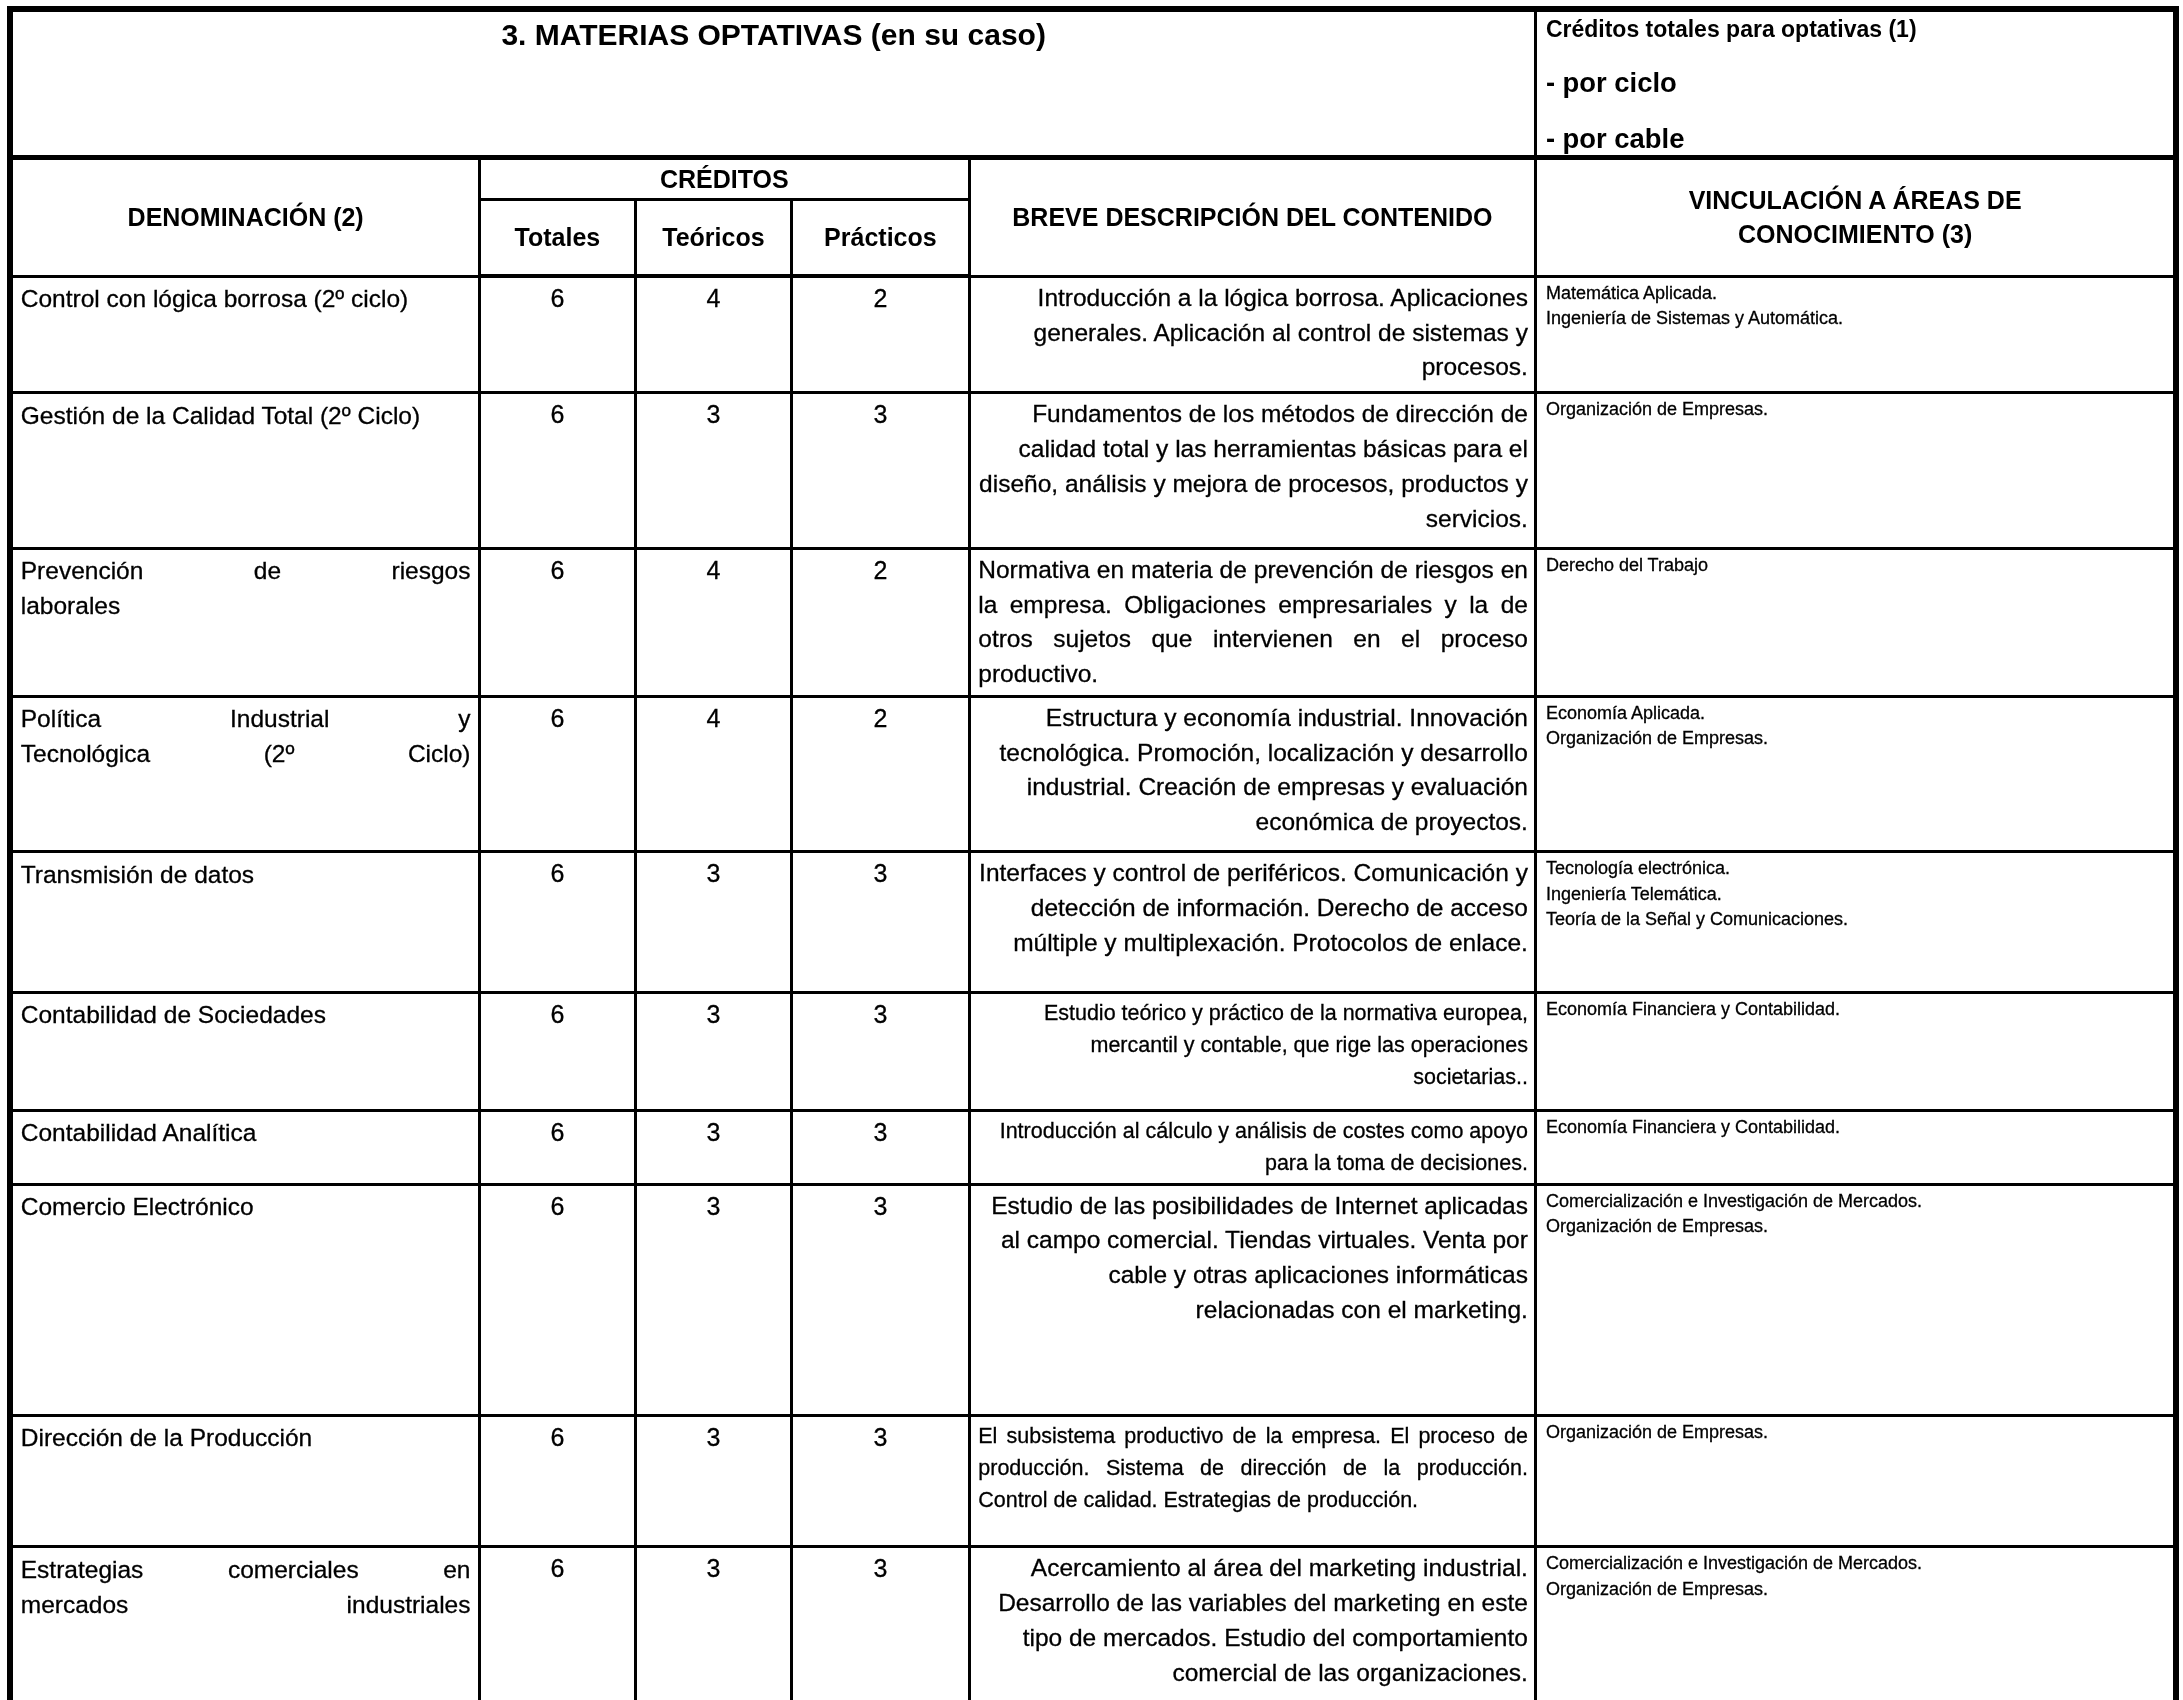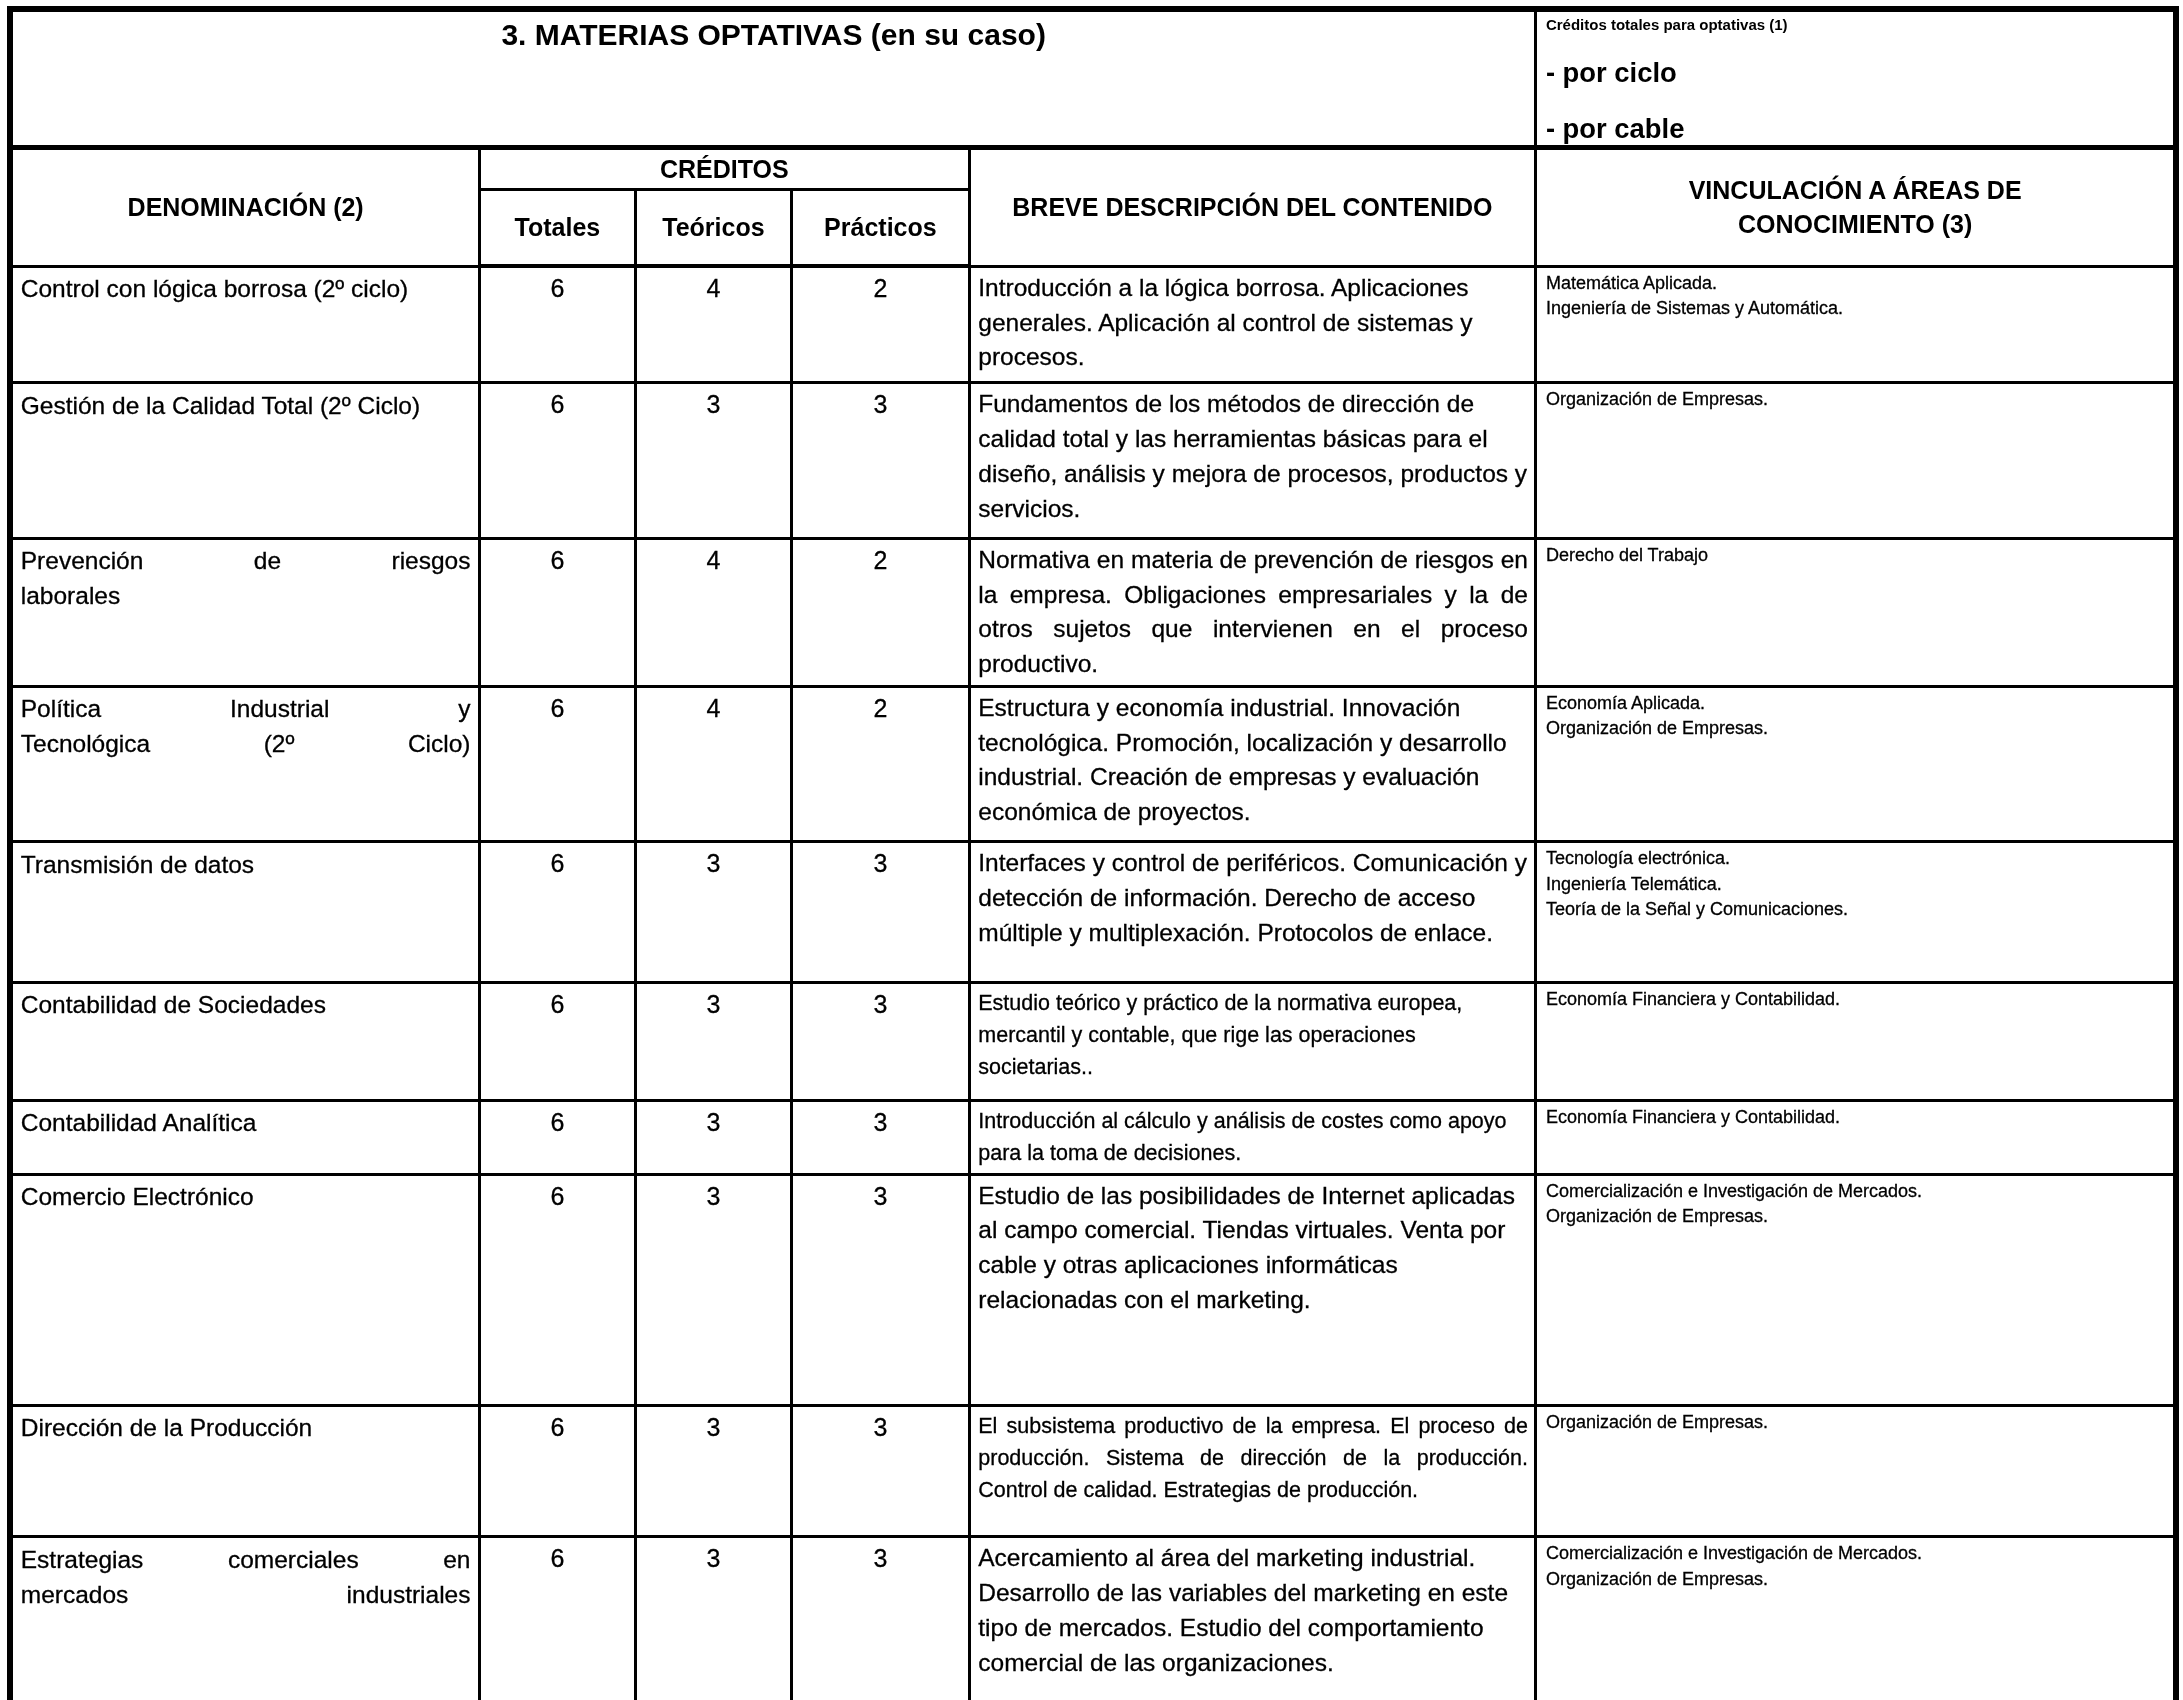--- a/index.html
+++ b/index.html
@@ -41,37 +41,37 @@
   tr.r10 td { height: 182px; }
 
   .title-cell {
     text-align: center;
     font-weight: 700;
     font-size: 30px;
     padding-top: 6px;
     border-bottom-width: 5.2px;
   }
   .credits-box { padding: 4.4px 4.4px 0 9px; border-bottom-width: 5.2px; }
-  .cb-head { font-weight: 700; font-size: 15px; }
+  .cb-head { font-weight: 700; font-size: 23px; }
   .cb-item { font-weight: 700; font-size: 27.4px; margin-top: 24px; }
 
   .h {
     font-weight: 700;
     font-size: 25px;
     text-align: center;
     vertical-align: middle;
     line-height: 1.35;
   }
   .vinc-h { white-space: pre-line; }
   .row-h2 .h { border-bottom-width: 4.4px; }
   .creditos-h { border-bottom-width: 3px; }
 
   .den  { font-size: 24.5px; line-height: 1.42; padding: 4.4px 7.4px 3px 7.4px; -webkit-text-stroke: 0.3px #000; }
   .num  { font-size: 25px; text-align: center; padding-top: 6px; -webkit-text-stroke: 0.3px #000; }
-  .desc { font-size: 24.5px; line-height: 1.42; padding: 3px 6px 3px 7.4px; -webkit-text-stroke: 0.3px #000; }
+  .desc { font-size: 24.5px; line-height: 1.42; padding: 3px 6px 3px 7.4px; text-align: right; -webkit-text-stroke: 0.3px #000; }
   .vinc { font-size: 18px; line-height: 1.42; padding: 3px 6px 3px 9px; white-space: pre-line; -webkit-text-stroke: 0.3px #000; }
 
   .justify { text-align: justify; }
   .stretch { white-space: pre-line; text-align: justify; text-align-last: justify; }
   .small   { font-size: 21.5px; line-height: 1.5; margin-left: 15px; }
 </style>
 </head>
 <body>
 
 <div class="sheet">

